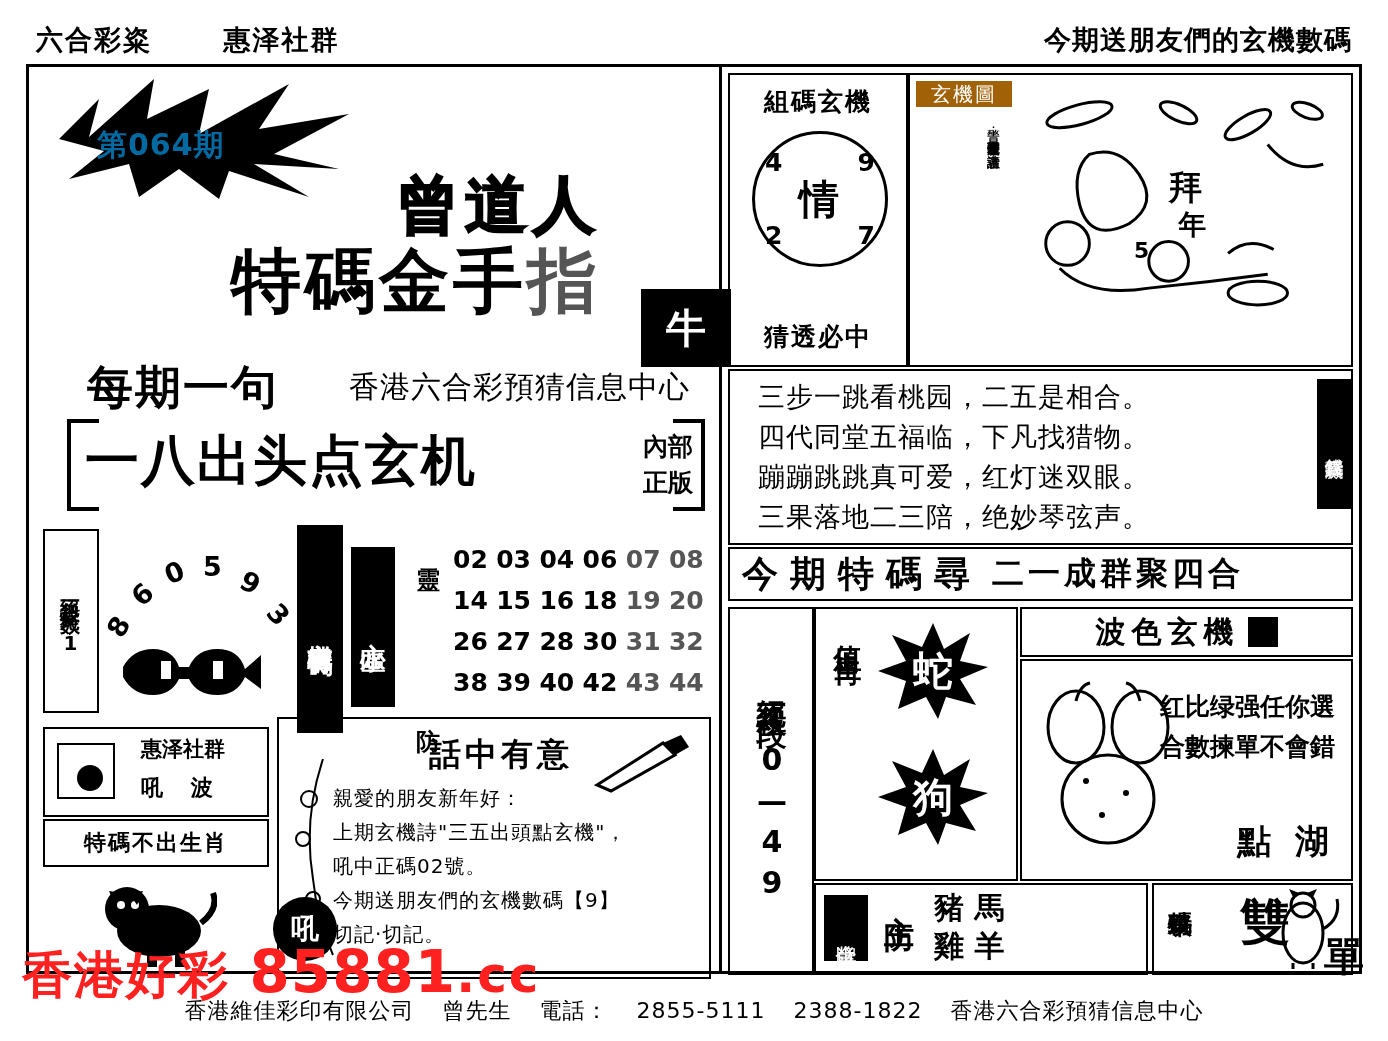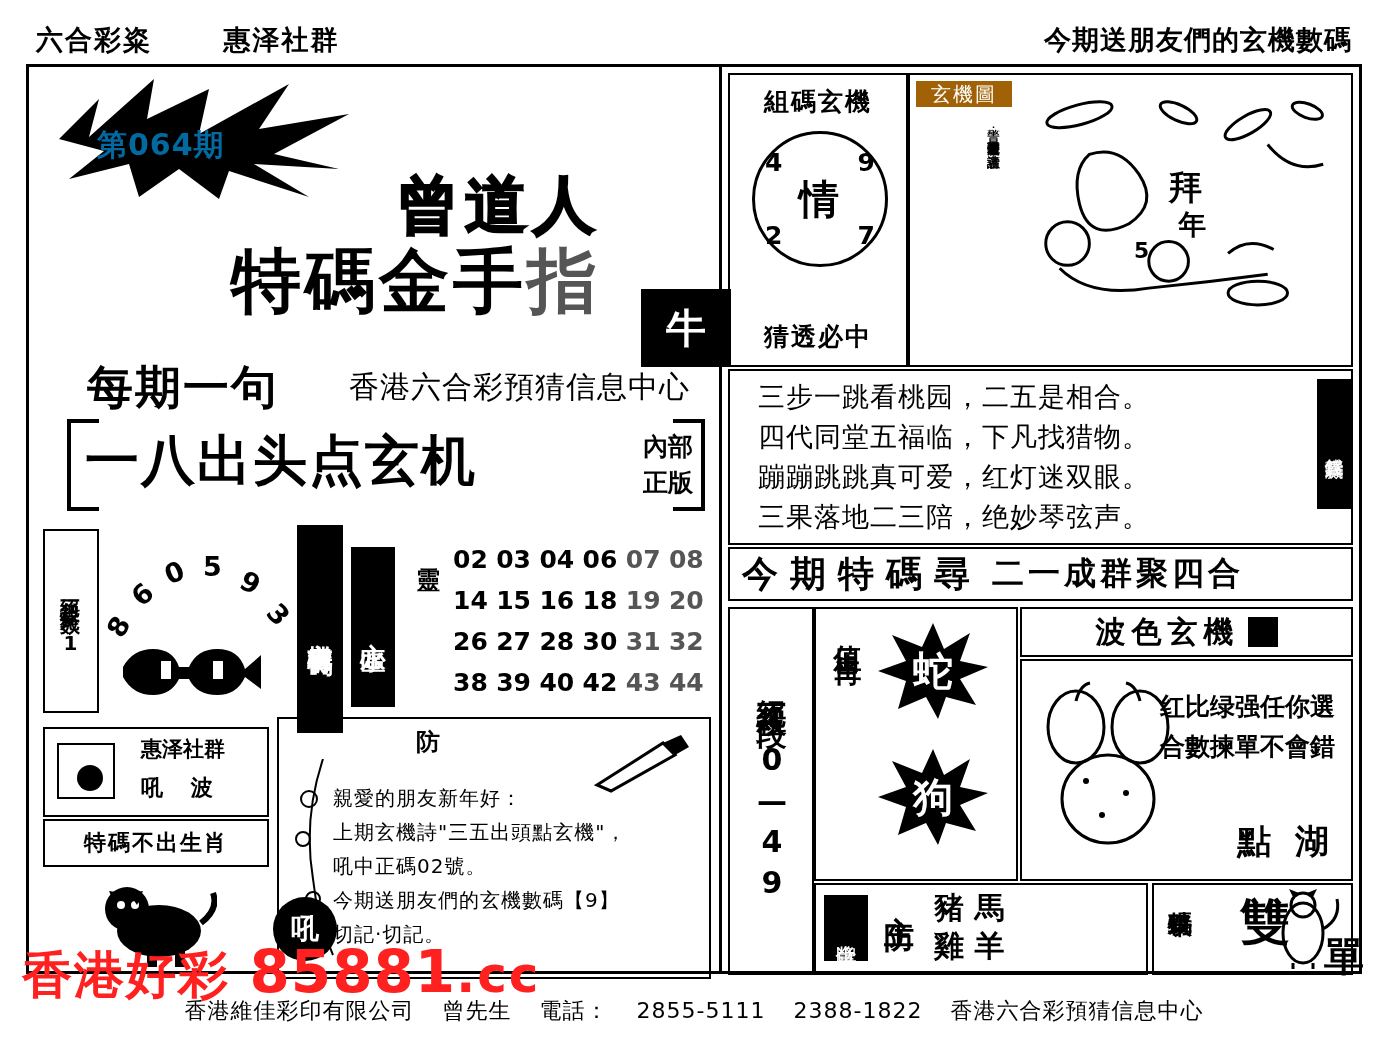--- a/index.html
+++ b/index.html
@@ -274,20 +274,21 @@
         <circle cx="38" cy="32" r="4" fill="#fff"></circle>
         <polygon points="12,18 18,32 26,20" fill="#000"></polygon>
         <polygon points="46,18 40,32 32,20" fill="#000"></polygon>
         <rect x="50" y="76" width="10" height="18" fill="#000"></rect>
         <rect x="78" y="76" width="10" height="18" fill="#000"></rect>
         <path d="M104 50 q18 -14 12 -30" stroke="#000" stroke-width="6" fill="none"></path>
       </svg>
       <div class="ball">吼</div>
 
       <div class="talkbox">
+        <div class="talk-title">話中有意</div>
         <svg style="position:absolute;left:556px;top:0;" width="0" height="0"></svg>
         <div class="talk-lines">
           <div>親愛的朋友新年好：</div>
           <div>上期玄機詩"三五出頭點玄機"，</div>
           <div>吼中正碼02號。</div>
           <div>今期送朋友們的玄機數碼【9】</div>
           <div>切記·切記。</div>
         </div>
         <svg style="position:absolute;right:6px;top:14px;" width="110" height="60" viewBox="0 0 110 60">
           <path d="M4 52 L70 10 L82 22 L18 58 Z" fill="none" stroke="#000" stroke-width="3"></path>

